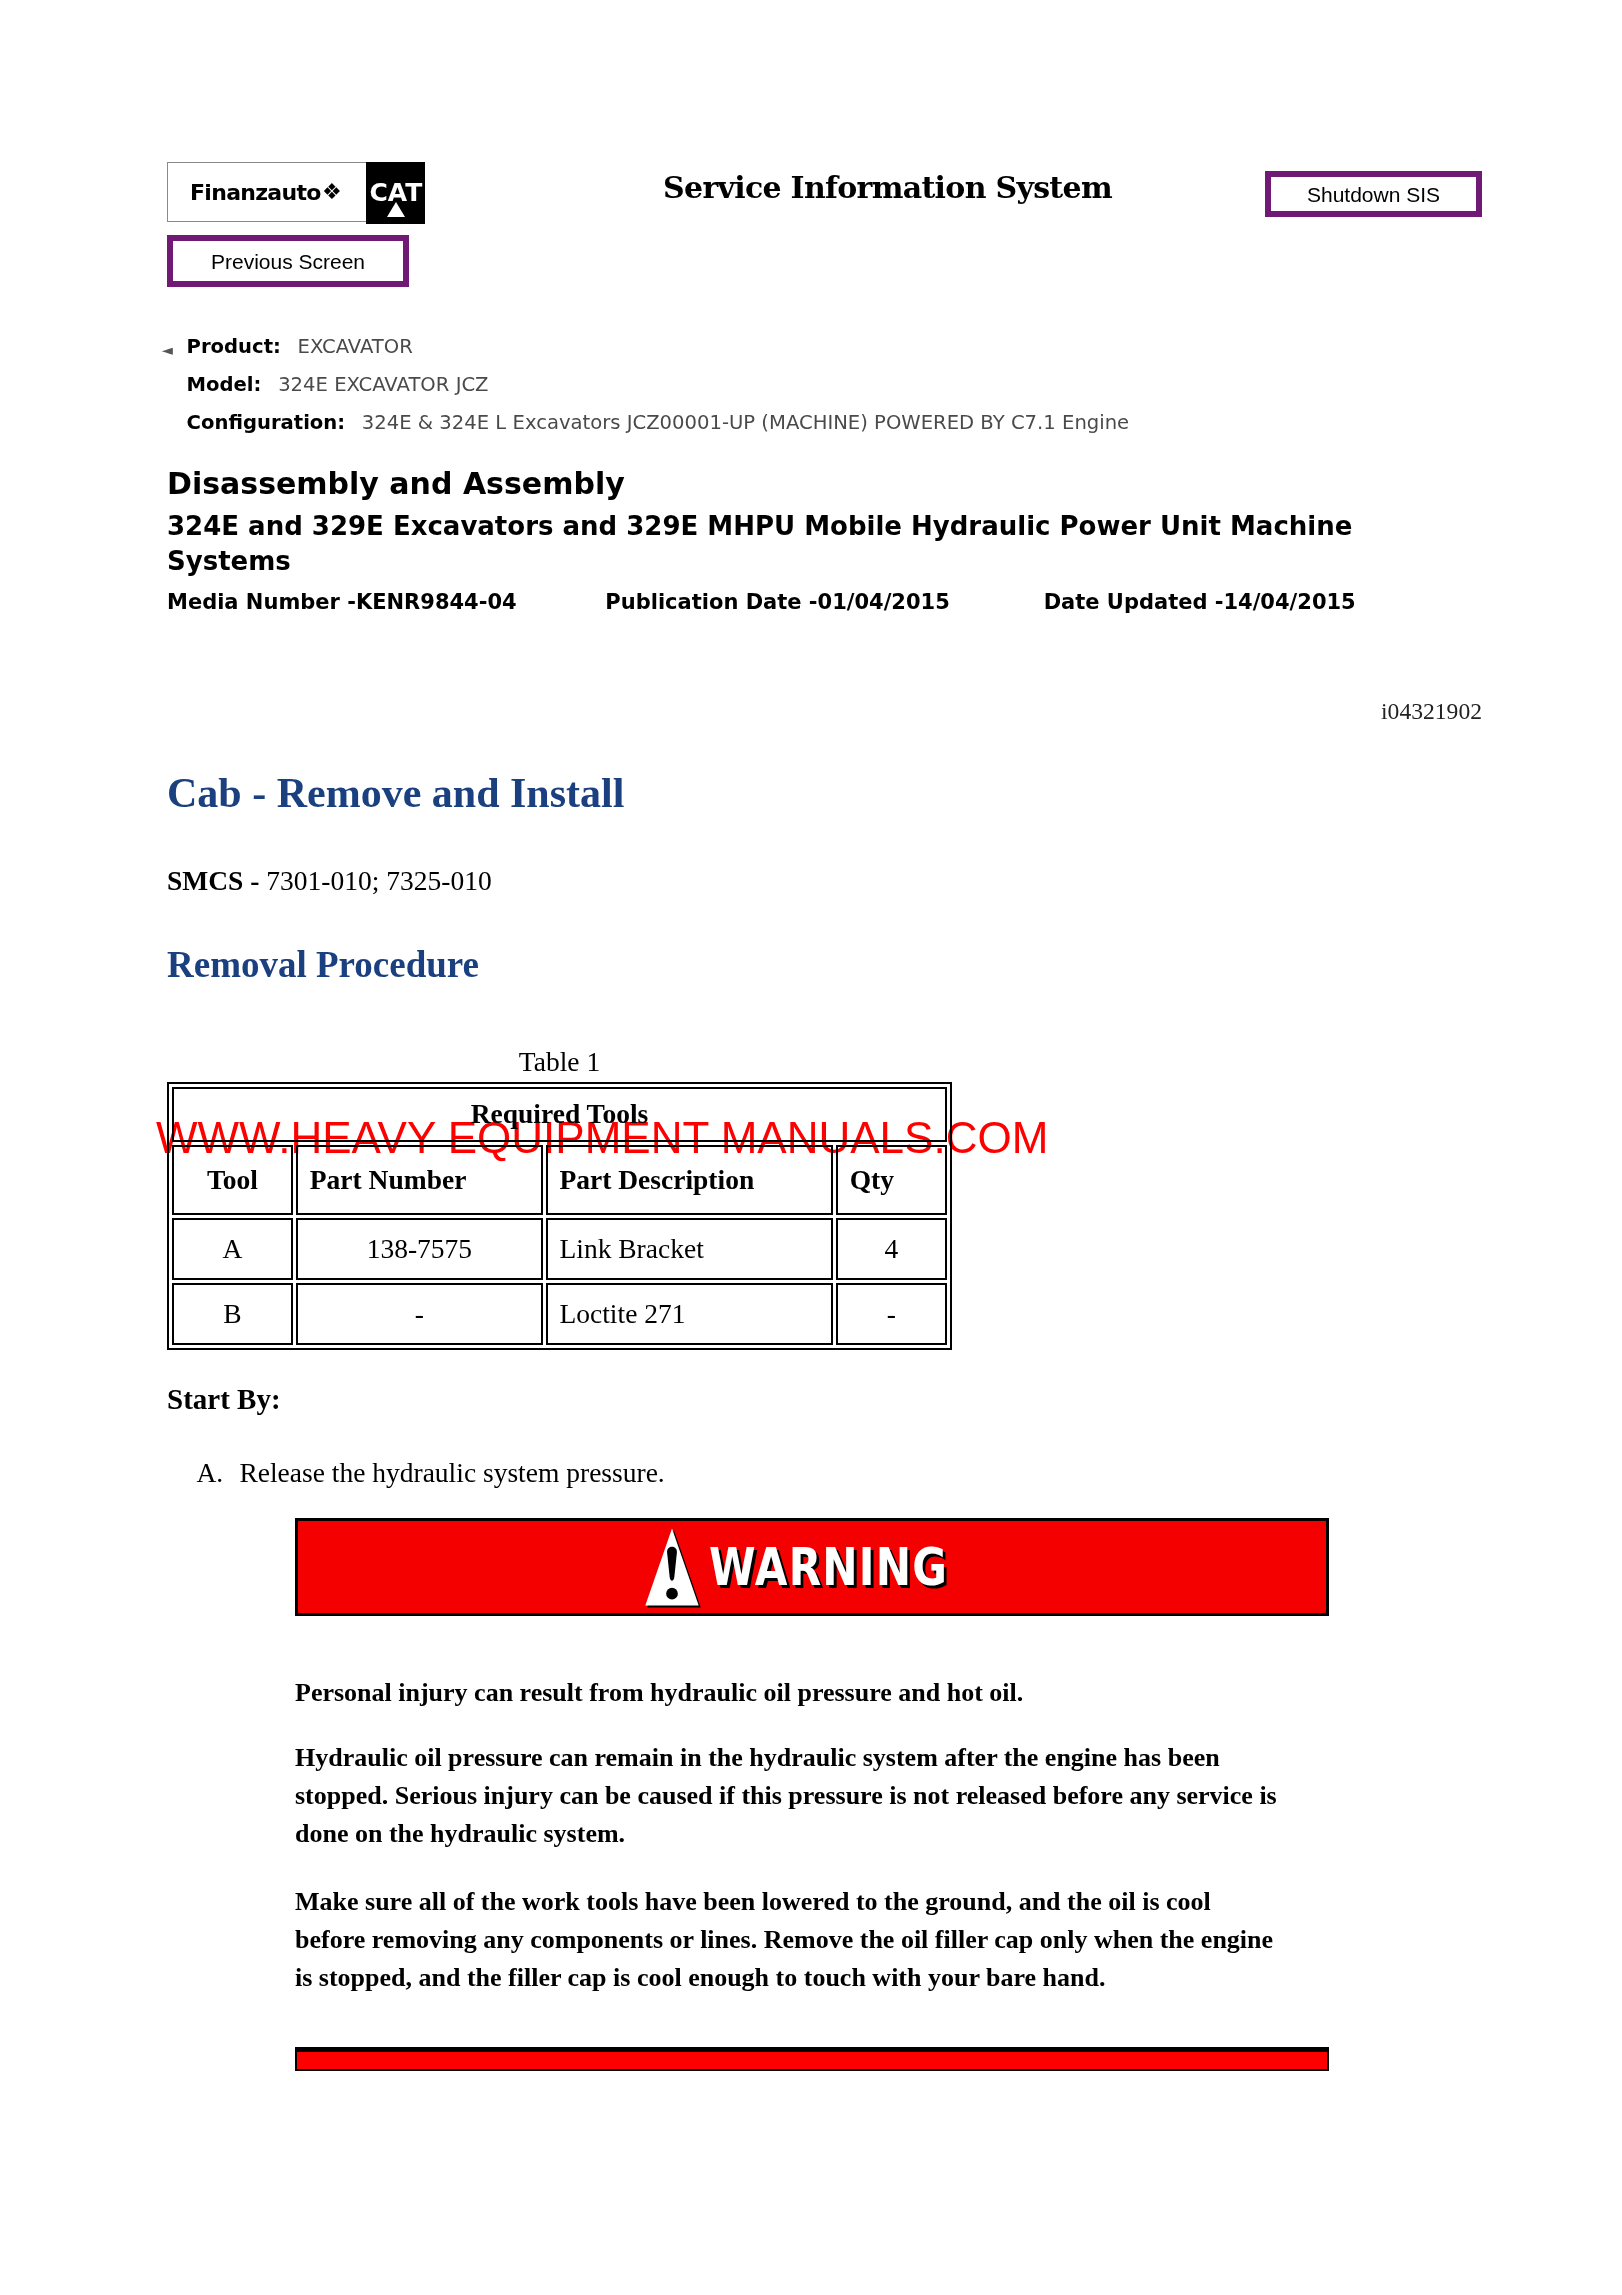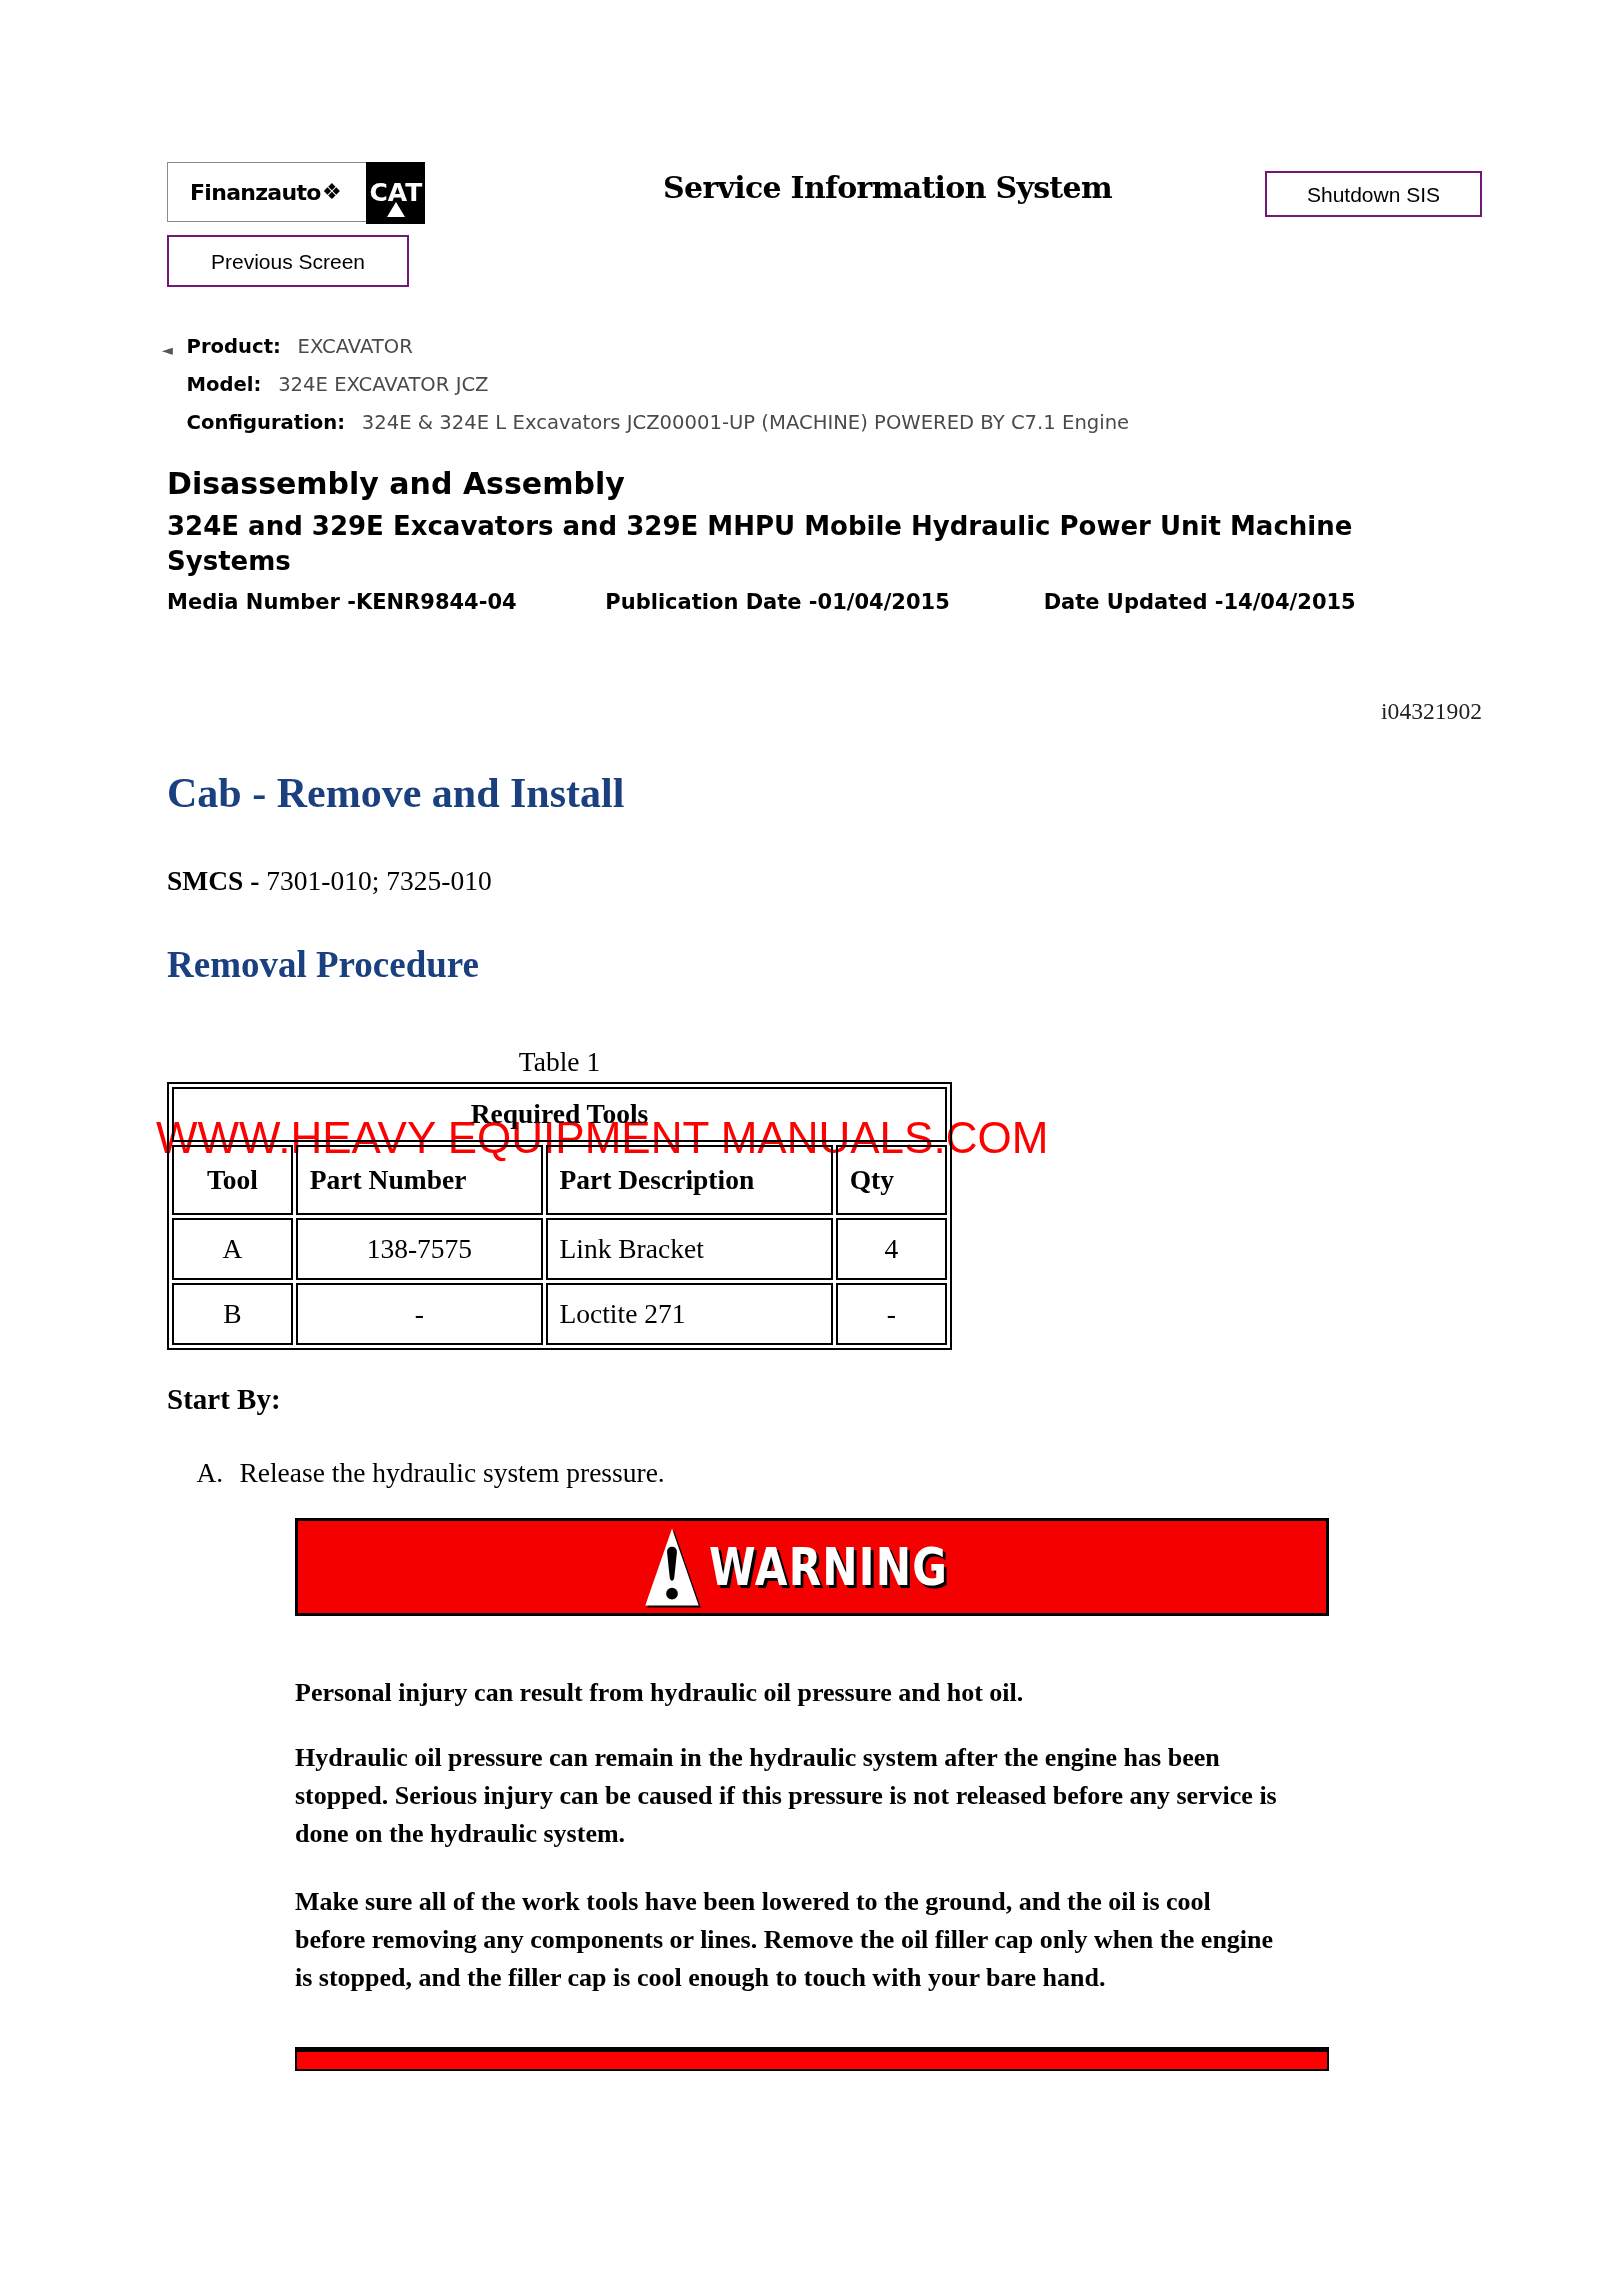--- a/index.html
+++ b/index.html
@@ -40,21 +40,21 @@
     width:0; height:0; border-left:9.8px solid transparent;
     border-right:9.8px solid transparent; border-bottom:15.7px solid #fff;
   }
   .sys-title {
     flex:1; text-align:center; margin-top:7.9px; padding-left:85px;
     font-family:"DejaVu Serif", serif; font-weight:bold; font-size:30px;
     letter-spacing:-0.7px;
   }
   .btn {
     font-family:"Liberation Sans", sans-serif; font-size:21px; color:#000;
-    background:#fff; border:2px solid #701a75; cursor:pointer; line-height:1;
+    background:#fff; border:6px solid #701a75; cursor:pointer; line-height:1;
   }
   .btn-shutdown { margin-top:9.2px; width:217px; height:46px; }
   .btn-prev { display:block; margin-top:13px; width:242px; height:52px; }
 
   
   .product-info { margin-top:47px; font-family:"DejaVu Sans", sans-serif; font-size:19.6px; }
   .info-row { position:relative; padding-left:19.6px; line-height:25px; margin-bottom:13px; }
   .collapse-icon {
     position:absolute; left:-5.2px; top:3.9px; font-size:14.4px; color:#555; cursor:pointer;
   }

